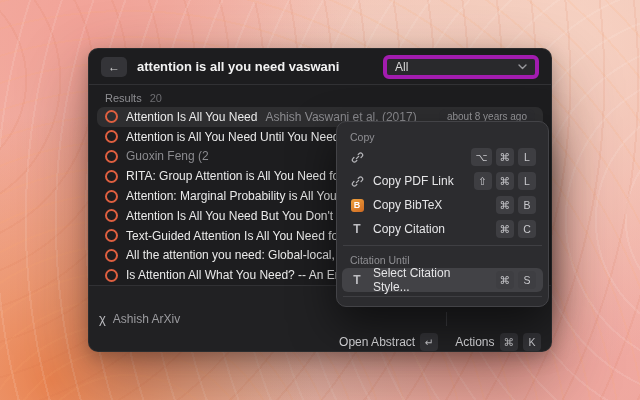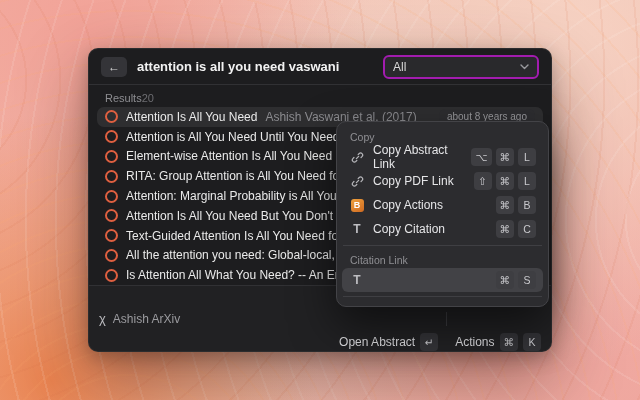--- a/index.html
+++ b/index.html
@@ -32,26 +32,26 @@
     display:flex; flex-direction:column; overflow:hidden;
   }
 
   .header { height:36px; flex:0 0 36px; display:flex; align-items:center; gap:10px;
     padding:0 12px; border-bottom:1px solid #313134; }
   .back-btn { width:26px; height:20px; flex:0 0 26px; background:#343438; border:none;
     border-radius:5px; color:#d6d6d6; font-size:12px; display:flex; align-items:center;
     justify-content:center; cursor:pointer; font-family:inherit; }
   .query { color:#f2f2f2; font-size:13px; font-weight:600; white-space:nowrap; flex:1;
     overflow:hidden; }
-  .dropdown { flex:0 0 156px; height:24px; background:#29292c; border:2px solid #a21caf;
+  .dropdown { flex:0 0 156px; height:24px; background:#29292c; border:4px solid #a21caf;
     border-radius:6px; display:flex; align-items:center; padding:0 8px; gap:6px;
     color:#d9d9d9; font-size:12px; cursor:pointer; }
   .dropdown .chev { margin-left:auto; display:flex; }
 
-  .results-header { flex:0 0 22px; display:flex; align-items:flex-end; gap:0;
+  .results-header { flex:0 0 22px; display:flex; align-items:flex-end; gap:8px;
     padding:0 16px 3px; font-size:11px; color:#8e8e92; }
   .results-header .count { color:#6d6d71; }
 
   .list { flex:1 1 auto; display:flex; flex-direction:column; padding:0 8px; overflow:hidden; }
   .row { flex:1 1 0; display:flex; align-items:center; gap:8px; padding:0 8px;
     border-radius:7px; min-height:0; cursor:default; }
   .row.sel { background:rgba(255,255,255,.08); }
   .ring { width:13px; height:13px; flex:0 0 13px; border:2.5px solid #de5f40;
     border-radius:50%; }
   .row .title { color:#eaeaea; font-size:12px; white-space:nowrap; flex-shrink:0; }
@@ -131,21 +131,20 @@
         <span class="subtitle">Ashish Vaswani et al. (2017)</span>
         <span class="badge">about 8 years ago</span>
       </div>
       <div class="row">
         <span class="ring"></span>
         <span class="title">Attention is All You Need Until You Need Retention</span>
         <span class="subtitle">M.</span>
       </div>
       <div class="row">
         <span class="ring"></span>
-        <span class="title">Element-wise Attention Is All You Need</span>
         <span class="subtitle">Guoxin Feng (2</span>
       </div>
       <div class="row">
         <span class="ring"></span>
         <span class="title">RITA: Group Attention is All You Need for Timeseries Ana</span>
         <span class="subtitle"></span>
       </div>
       <div class="row">
         <span class="ring"></span>
         <span class="title">Attention: Marginal Probability is All You Need?</span>
@@ -198,21 +197,20 @@
     <div class="menu-header">Copy</div>
 
     <div class="mi">
       <span class="mi-icon">
         <svg width="13" height="13" viewBox="0 0 16 16" fill="none" stroke="#b6b6ba" stroke-width="1.5" stroke-linecap="round">
             <path d="M6.6 9.4l2.8-2.8"></path>
             <path d="M8.8 4.4l1.3-1.3a2.55 2.55 0 0 1 3.6 3.6l-1.3 1.3"></path>
             <path d="M7.2 11.6l-1.3 1.3a2.55 2.55 0 0 1-3.6-3.6l1.3-1.3"></path>
           </svg>
       </span>
-      <span class="mi-label">Copy Abstract Link</span>
       <span class="keys">
         <kbd>⌥</kbd>
         <kbd>⌘</kbd>
         <kbd>L</kbd>
       </span>
     </div>
 
     <div class="mi">
       <span class="mi-icon">
         <svg width="13" height="13" viewBox="0 0 16 16" fill="none" stroke="#b6b6ba" stroke-width="1.5" stroke-linecap="round">
@@ -226,41 +224,42 @@
         <kbd>⇧</kbd>
         <kbd>⌘</kbd>
         <kbd>L</kbd>
       </span>
     </div>
 
     <div class="mi">
       <span class="mi-icon">
           <span class="bib">B</span>
         </span>
-      <span class="mi-label">Copy Actions</span>
+      <span class="mi-label">Copy BibTeX</span>
       <span class="keys">
         <kbd>⌘</kbd>
         <kbd>B</kbd>
       </span>
     </div>
 
     <div class="mi">
       <span class="mi-icon ticon">T</span>
       <span class="mi-label">Copy Citation</span>
       <span class="keys">
         <kbd>⌘</kbd>
         <kbd>C</kbd>
       </span>
     </div>
 
     <div class="menu-divider"></div>
-    <div class="menu-header">Citation Link</div>
+    <div class="menu-header">Citation Until</div>
 
     <div class="mi sel">
       <span class="mi-icon ticon">T</span>
+      <span class="mi-label">Select Citation Style...</span>
       <span class="keys">
         <kbd>⌘</kbd>
         <kbd>S</kbd>
       </span>
     </div>
 
     <div class="menu-divider"></div>
   </div>
 </div>
 

